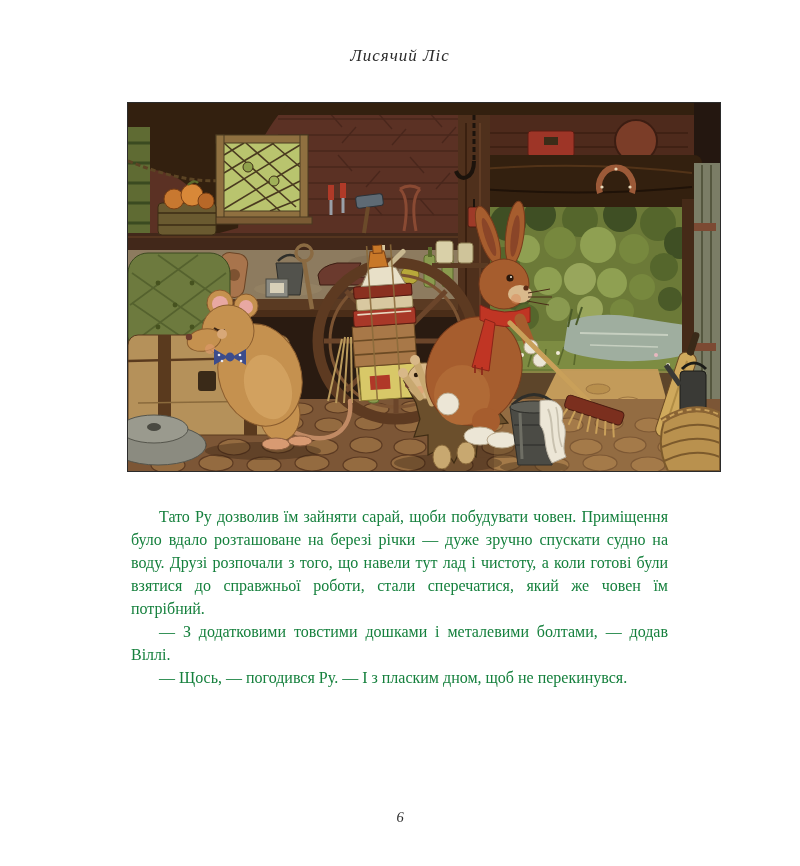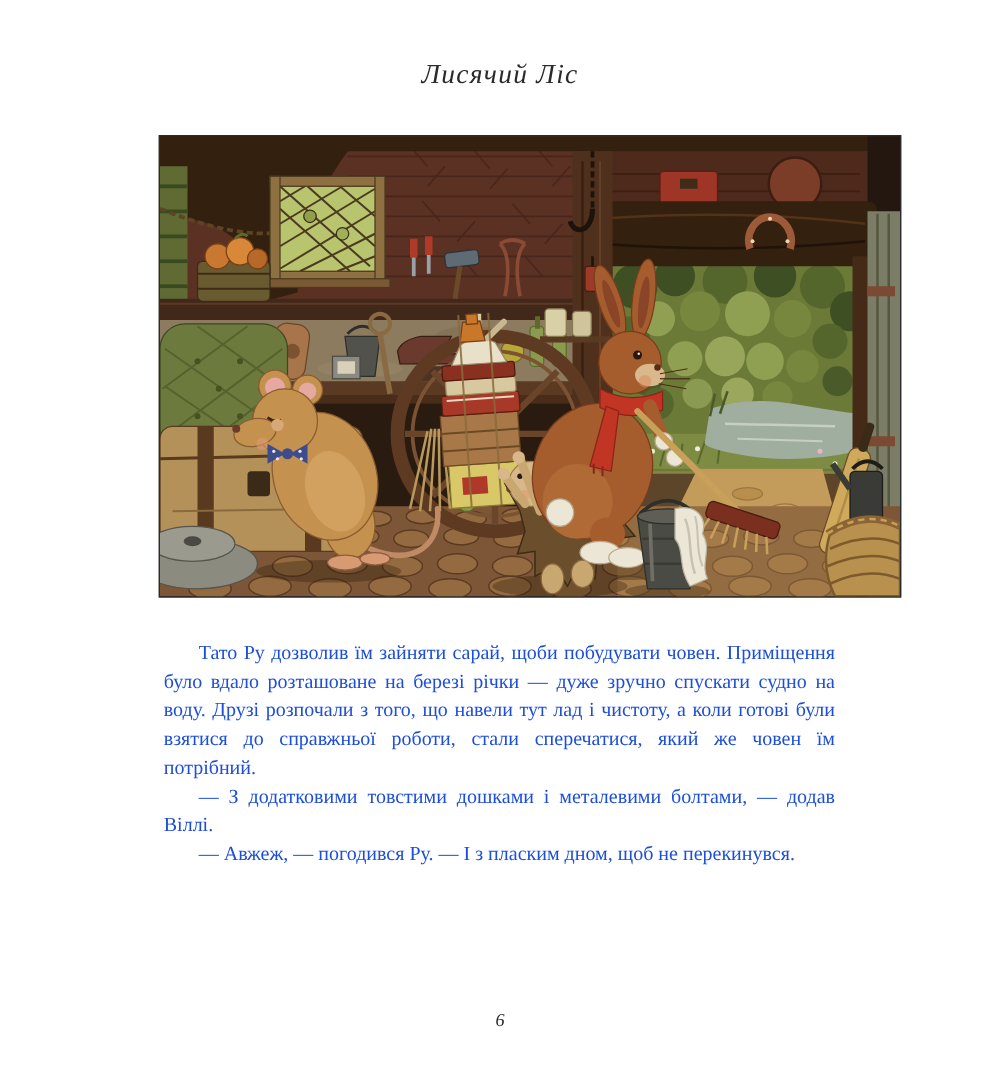--- a/index.html
+++ b/index.html
@@ -1,31 +1,31 @@
 <!DOCTYPE html>
 <html style="--shadow-dark: #2f1f14; --brick: #5b3124; --brick-line: #45241a; --beam: #33200f; --beam2: #42281a; --plaster: #8d7b5f; --window-frame: #8f7040; --window-glass: #b9c46e; --lattice: #4a3a20; --ladder-green: #5f6b33; --chair: #6d7a3e; --chair-line: #55622e; --chest: #b5915a; --strap: #5a3a1e; --stone: #8b8b80; --wheel: #5d3a21; --wheel-light: #7b5332; --mouse-fur: #c5914f; --mouse-light: #dcae6e; --ear-pink: #e8a8a2; --bow-blue: #3c4c8c; --hedgehog-spike: #6b4f2c; --hedgehog-face: #d8b888; --rabbit-fur: #a65d2e; --rabbit-light: #d9b98c; --scarf-red: #c03524; --white-fur: #ece6d6; --bucket-gray: #4b4b45; --floor: #7c5636; --cobble: #946b40; --cobble-line: #5c3a22; --leaf-dark: #3f4f24; --leaf-mid: #6c7a38; --leaf-light: #8fa052; --grass: #7d8c42; --path-tan: #c09a58; --water: #9fae9f; --door-wood: #7b7d66; --door-line: #55573f; --post: #4f301c; --basket: #b9914e; --basket-line: #7c5a2c; --bat: #cfa95c; --metal-dark: #1c130c; --red-item: #9e3527; --horseshoe: #9c5a38; --bottle-green: #8a9a4e; --crate: #a87848; --book-red: #a83828; --book-tan: #d8c8a0; --box-yellow: #d8c868; --jug-orange: #c87828; --bowl-cream: #e8e0c8;"><head>
 <meta charset="utf-8">
 <style>
   html,body{margin:0;padding:0;}
   body{
     width:800px;height:866px;background:#ffffff;overflow:hidden;position:relative;
     font-family:"Liberation Serif","DejaVu Serif",serif;color:#231f1c;
   }
   .running-head{
-    padding-top:46px;text-align:center;font-style:italic;font-size:22px;
+    padding-top:46px;text-align:center;font-style:italic;font-size:17px;
     letter-spacing:1px;color:#2b2b2b;
   }
   .illustration{
     margin:36px 0 0 127px;width:592px;height:368px;border:1px solid #2b2b2b;
     box-sizing:content-box;background:#3a2a1e;
   }
   .illustration svg{display:block;width:592px;height:368px;}
   .body-text{
     margin:33px 0 0 131px;width:537px;font-size:16px;line-height:23px;
-    text-align:justify;color:#1d4ed8;
+    text-align:justify;color:#15803d;
   }
   .body-text p{margin:0;text-indent:1.75em;}
   .folio{
     position:absolute;left:0;right:0;bottom:40px;text-align:center;
     font-size:14.5px;font-style:italic;color:#2b2b2b;
   }
 </style>
 </head>
 <body>
 
@@ -570,17 +570,17 @@
         <path d="M536 358 Q566 344 592 354" fill="none" stroke="var(--basket-line,#7c5a2c)" stroke-width="2"></path>
         <path d="M534 318 Q564 298 592 312" fill="none" stroke="#8a6434" stroke-width="6"></path>
         <path d="M534 318 Q564 298 592 312" fill="none" stroke="#c9a05a" stroke-width="2" stroke-dasharray="5 4"></path>
       </g>
     </svg>
   </figure>
 
   <div class="body-text">
     <p>Тато Ру дозволив їм зайняти сарай, щоби побудувати човен. Приміщення було вдало розташоване на березі річки — дуже зручно спускати судно на воду. Друзі розпочали з того, що навели тут лад і чистоту, а коли готові були взятися до справжньої роботи, стали сперечатися, який же човен їм потрібний.</p>
     <p>— З додатковими товстими дошками і металевими болтами, — додав Віллі.</p>
-    <p>— Авжеж, — погодився Ру. — І з пласким дном, щоб не перекинувся.</p>
+    <p>— Щось, — погодився Ру. — І з пласким дном, щоб не перекинувся.</p>
   </div>
 
   <div class="folio">6</div>
 </div>
 
 </body></html>

